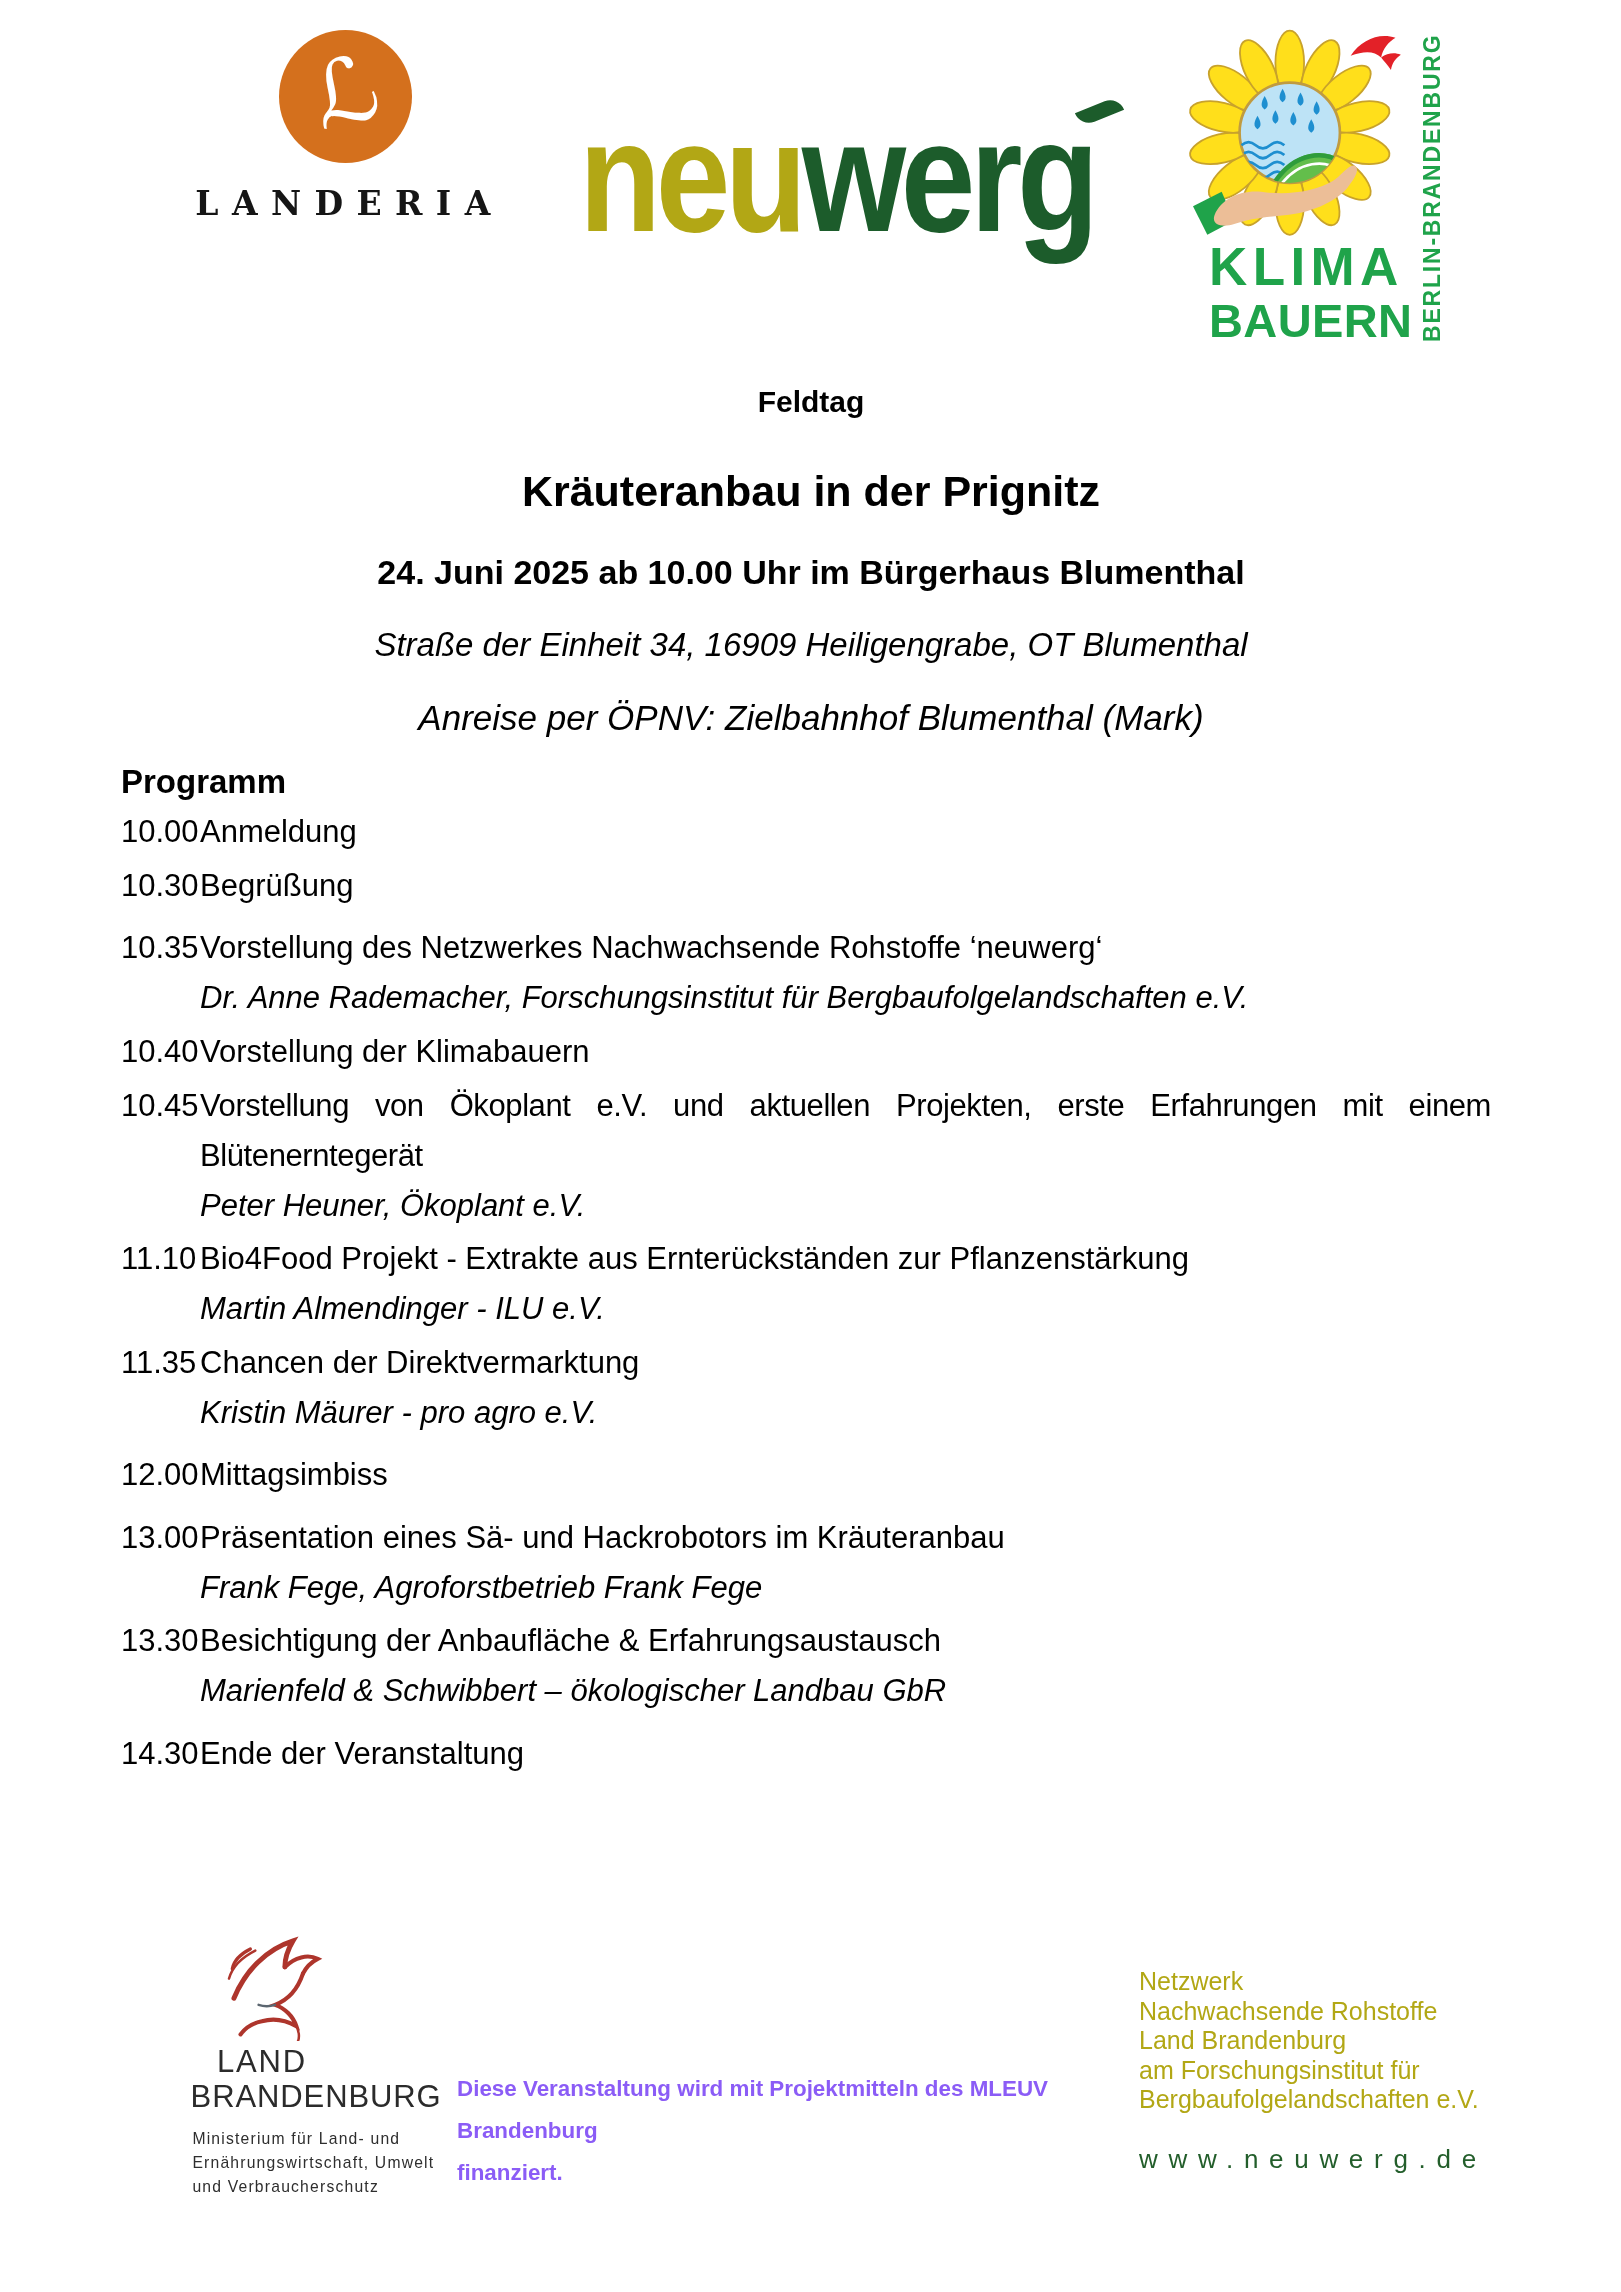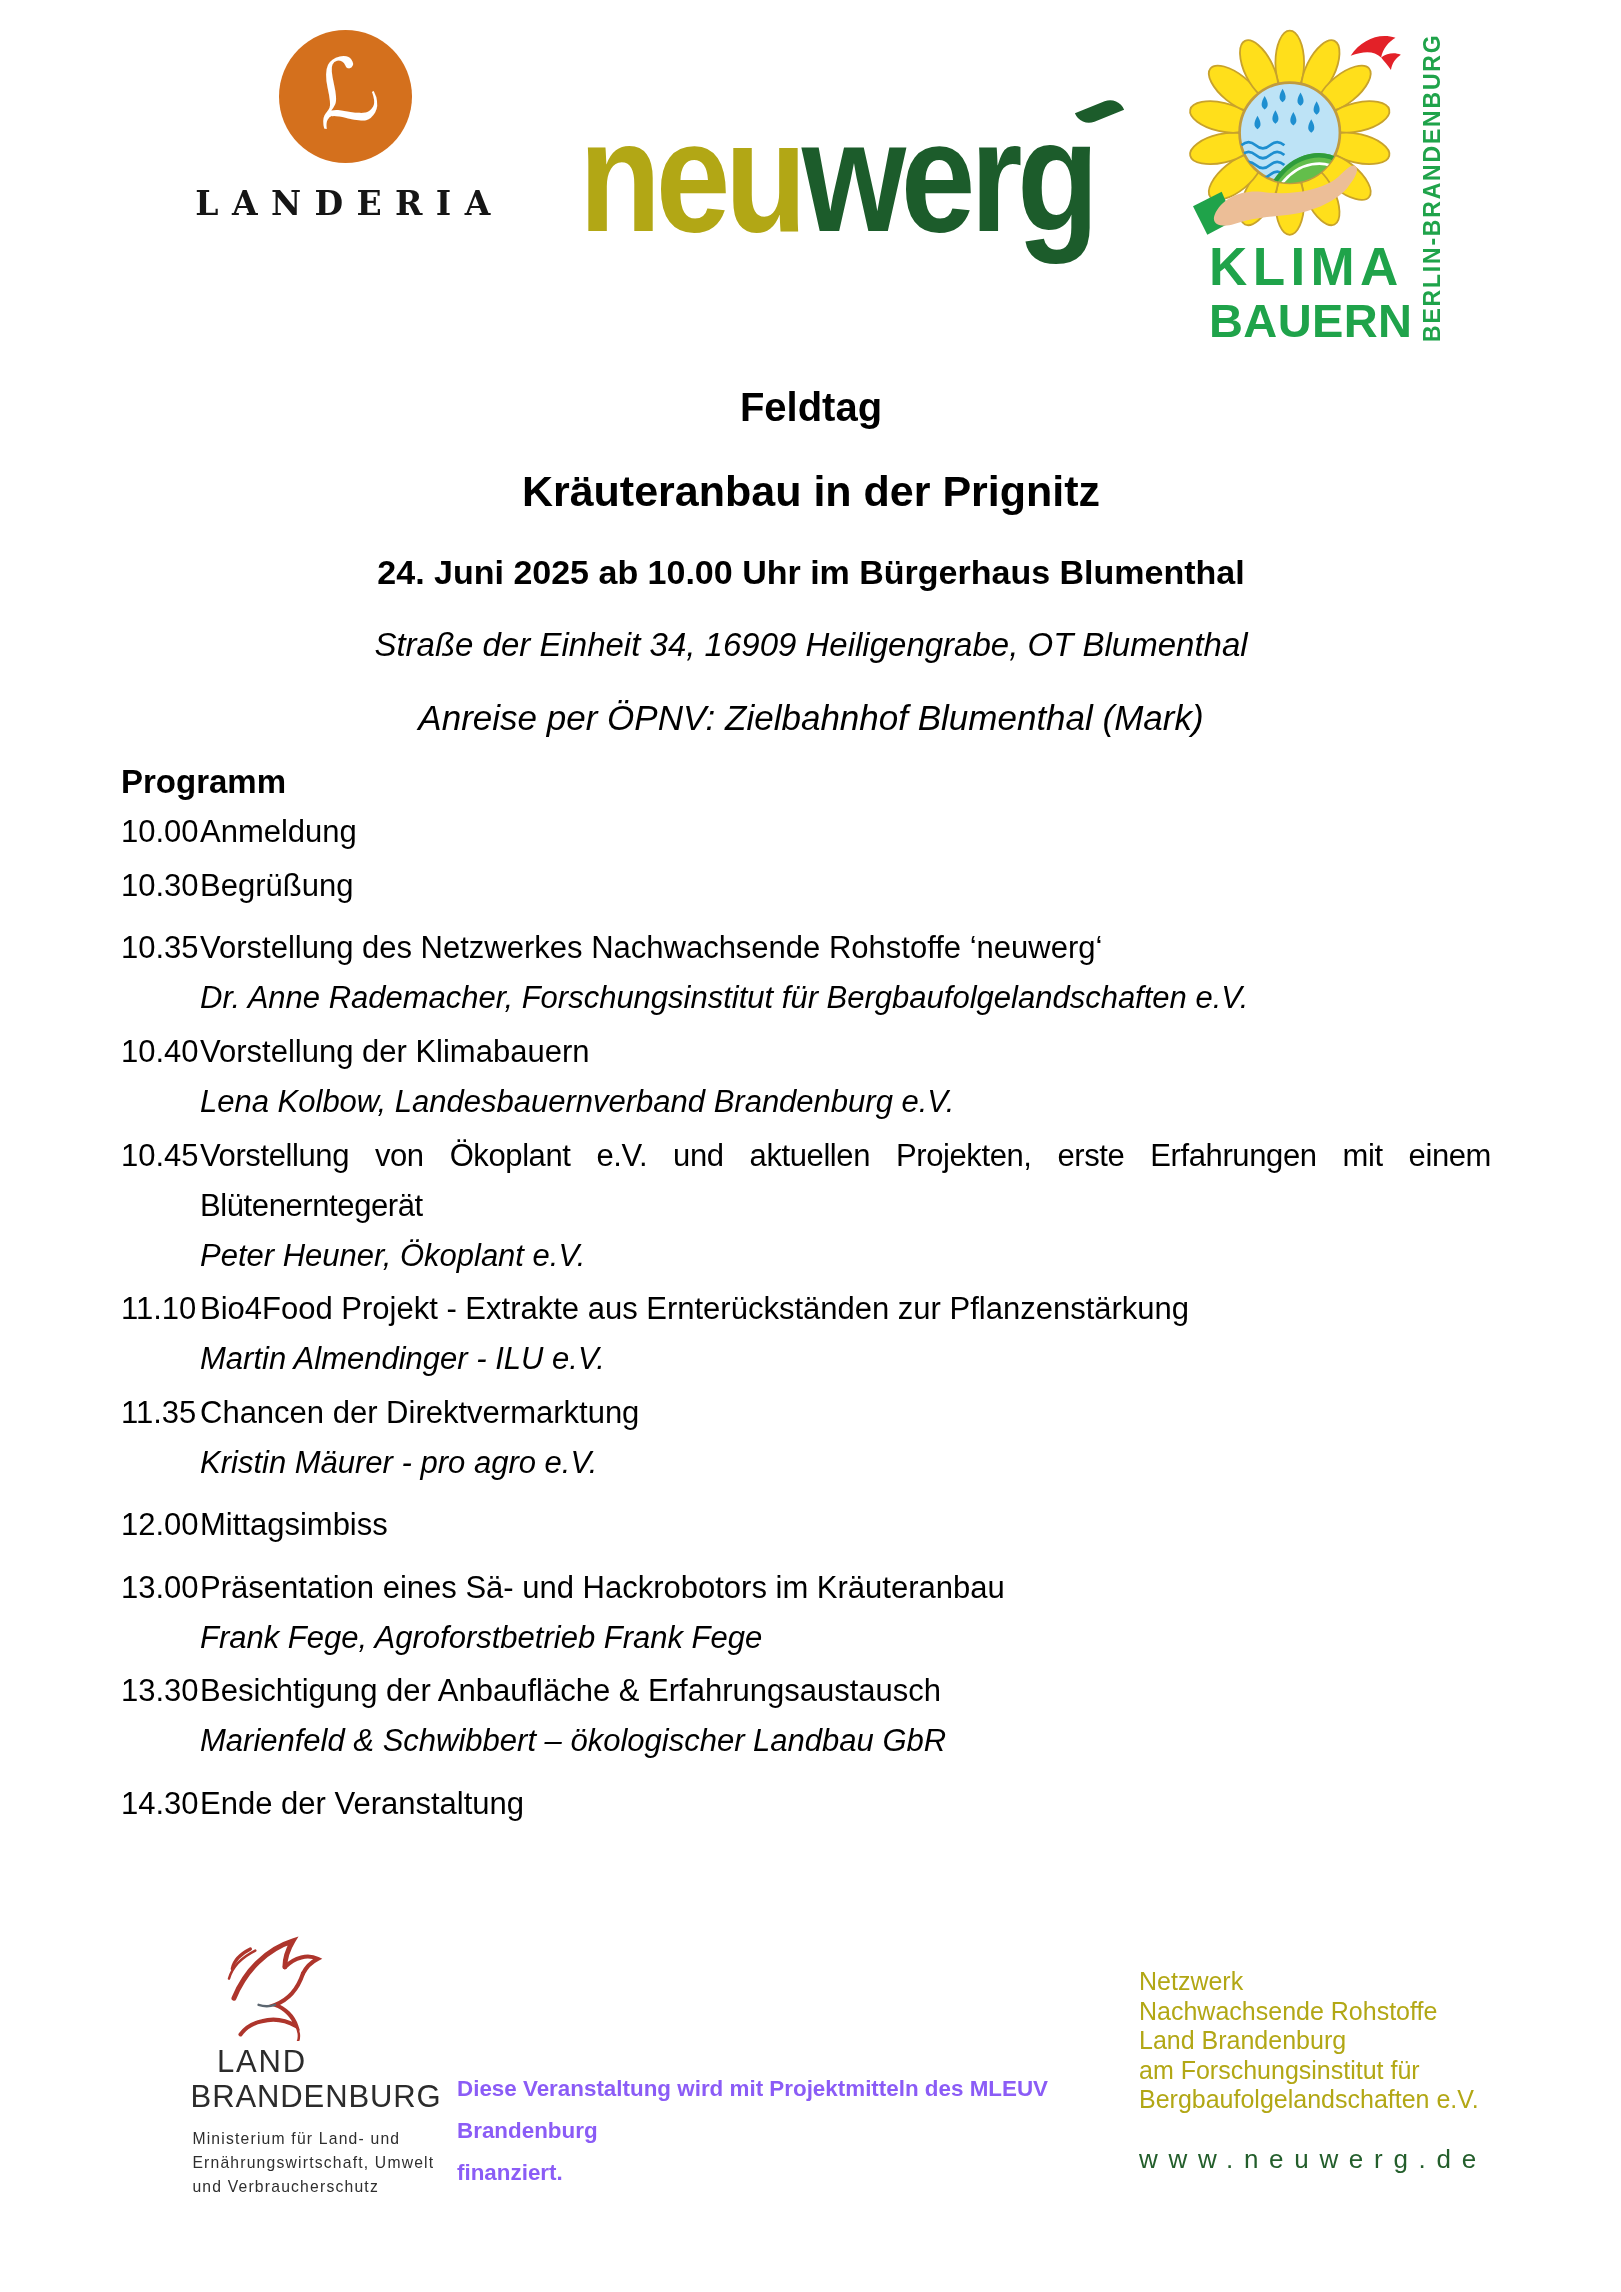--- a/index.html
+++ b/index.html
@@ -27,21 +27,21 @@
   .klima-svg { position:absolute; left:1175px; top:27px; }
   .klima-text { position:absolute; left:1209px; top:240px; color:#1FA34A; font-weight:700; line-height:1; white-space:nowrap; }
   .klima-l1 { font-size:53px; letter-spacing:5.4px; }
   .klima-l2 { font-size:47px; letter-spacing:0.4px; margin-top:3.6px; }
   .klima-vertical { position:absolute; left:1419px; top:38px; height:304px;
     writing-mode:vertical-rl; transform:rotate(180deg);
     font-size:23px; font-weight:700; color:#1FA34A; letter-spacing:1.8px; white-space:nowrap; }
 
   
   .cline { position:absolute; left:0; width:100%; text-align:center; white-space:nowrap; }
-  .t1 { top:385px; font-size:40px; font-weight:700; }
+  .t1 { top:385px; font-size:30px; font-weight:700; }
   .t2 { top:467px; font-size:43px; font-weight:700; }
   .dateline { top:553px; font-size:34px; font-weight:700; }
   .addrline { top:626px; font-size:33px; font-style:italic; }
   .transitline { top:698px; font-size:35px; font-style:italic; }
 
   
   .program { position:absolute; left:121px; top:763px; width:1370px; }
   .prog-heading { font-size:33px; font-weight:700; line-height:38px; margin:0 0 6.3px 0; }
   .row { display:flex; font-size:31px; line-height:50px; margin-bottom:3.6px; }
   .row.gap-before { margin-top:12.5px; }
@@ -170,21 +170,20 @@
       <div class="cell">
         <div>Vorstellung des Netzwerkes Nachwachsende Rohstoffe ‘neuwerg‘</div>
         <div class="speaker">Dr. Anne Rademacher, Forschungsinstitut für Bergbaufolgelandschaften e.V.</div>
       </div>
     </div>
 
     <div class="row">
       <div class="time">10.40</div>
       <div class="cell">
         <div>Vorstellung der Klimabauern</div>
-        <div class="speaker">Lena Kolbow, Landesbauernverband Brandenburg e.V.</div>
       </div>
     </div>
 
     <div class="row">
       <div class="time">10.45</div>
       <div class="cell">
         <div class="just">Vorstellung von Ökoplant e.V. und aktuellen Projekten, erste Erfahrungen mit einem Blütenerntegerät</div>
         <div class="speaker">Peter Heuner, Ökoplant e.V.</div>
       </div>
     </div>

